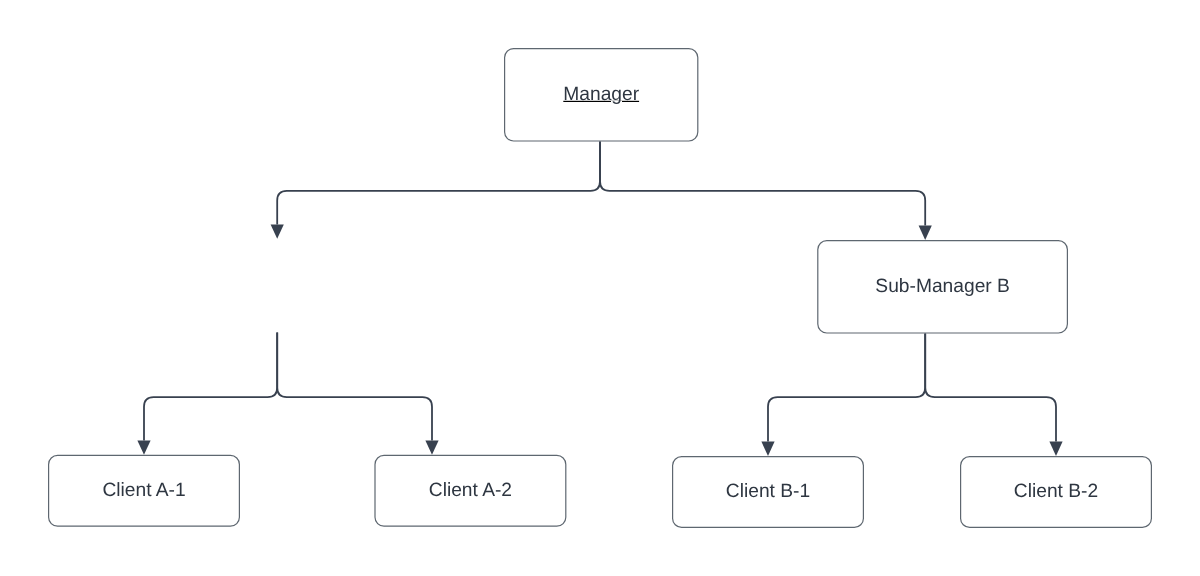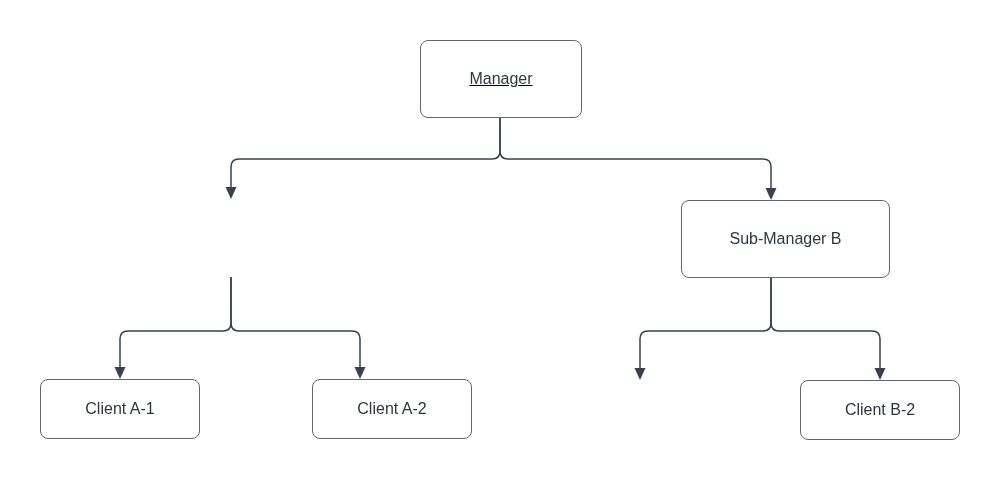--- a/index.html
+++ b/index.html
@@ -91,18 +91,21 @@
   </div>
 
   <div class="node" style="left:40px; top:379px; width:160px; height:60px;">
     <span class="node-label">Client A-1</span>
   </div>
 
   <div class="node" style="left:280px; top:379px; width:160px; height:60px;margin-left:32px;">
     <span class="node-label">Client A-2</span>
   </div>
 
+  <div class="node" style="left:560px; top:380px; width:160px; height:60px;">
+    <span class="node-label">Client B-1</span>
+  </div>
 
   <div class="node" style="left:800px; top:380px; width:160px; height:60px;">
     <span class="node-label">Client B-2</span>
   </div>
 
 </div>
 
 </body></html>

